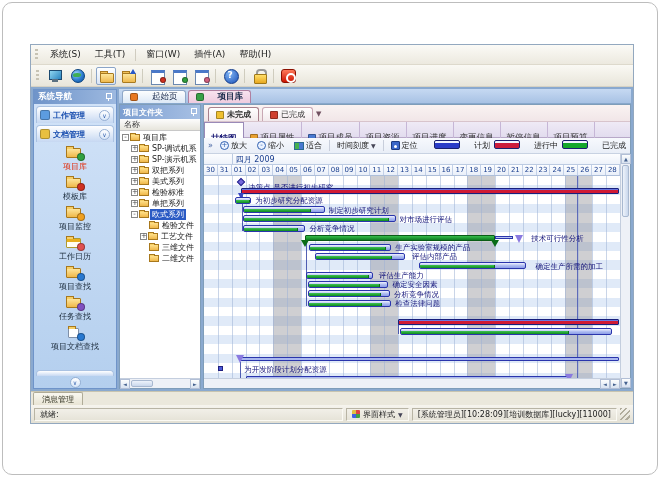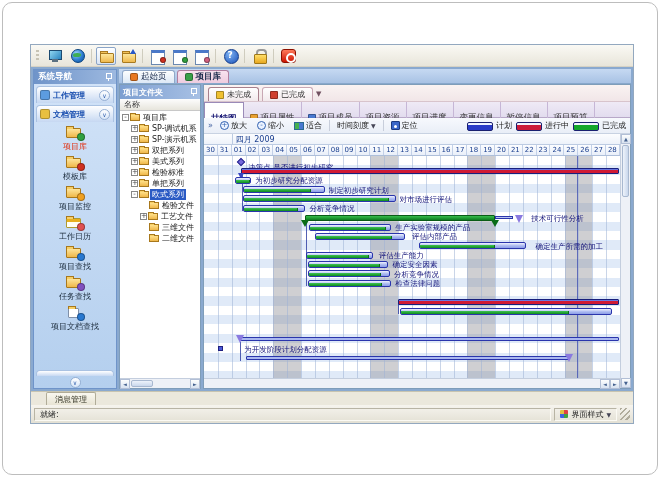--- a/index.html
+++ b/index.html
@@ -54,21 +54,21 @@
 .si .f::before{content:"";position:absolute;left:-1px;top:-3px;width:6px;height:2px;background:#f6cf66;border:1px solid #a8781c;border-bottom:none}
 .si .b{position:absolute;right:0;bottom:-1px;width:8px;height:8px;border-radius:50%;border:1px solid rgba(0,0,0,.3)}
 .si.cal .f{background:#fffef4;border-color:#b09a30}
 .si.cal .f::after{content:"";position:absolute;left:0;top:0;right:0;height:3px;background:#e8b020}
 .si.doc .f{background:#fff;border-color:#8090a8;width:11px;left:3px}
 .partialgroup{height:6px;margin:0 2px;border-radius:4px 4px 0 0;background:linear-gradient(#ffffff,#c6d8f2);border:1px solid #aac2e2;border-bottom:none}
 .chevstrip{height:12px;display:flex;align-items:center;justify-content:center}
 
 .rightcol{flex:1;display:flex;flex-direction:column;min-width:0}
 .doctabs{height:15px;display:flex;align-items:flex-end;gap:2px;padding:0 0 0 3px;background:linear-gradient(#c6d9f2,#a8c2e4);border-bottom:1px solid #88a8cc}
-.doctab{height:13px;display:flex;align-items:center;gap:3px;padding:0 7px;font-size:8.5px;color:#203050;border:1px solid #90a8c8;border-bottom:none;border-radius:3px 3px 0 0;background:linear-gradient(#fdfefe,#dce8f6)}
+.doctab{height:13px;display:flex;align-items:center;gap:14px;padding:0 7px;font-size:8.5px;color:#203050;border:1px solid #90a8c8;border-bottom:none;border-radius:3px 3px 0 0;background:linear-gradient(#fdfefe,#dce8f6)}
 .doctab.active{background:linear-gradient(#f8e3ef,#eeccdf);border-color:#b080a0;font-weight:bold}
 .dticon{width:8px;height:8px;border-radius:2px;border:1px solid rgba(0,0,0,.3)}
 .contentrow{flex:1;display:flex;gap:2px;min-height:0}
 
 .treepanel{width:82px;background:#fff;border:1px solid #7f9db9;display:flex;flex-direction:column;min-height:0}
 .thead{height:14px;background:linear-gradient(90deg,#7d9fd1,#a7c0e4);color:#fff;font-size:8px;font-weight:bold;display:flex;align-items:center;gap:2px;padding:0 3px}
 .thead .sp{flex:1}
 .tcolhead{height:12px;border-bottom:1px solid #c8c8c8;background:linear-gradient(#fdfdfd,#e7e5dc);font-size:8px;color:#333;display:flex;align-items:center;padding:0 4px}
 .treebody{flex:1;overflow:hidden;padding-top:1px}
 .trow{height:11px;display:flex;align-items:center;font-size:8px;color:#202020;white-space:nowrap}
@@ -78,36 +78,36 @@
 .tf{width:10px;height:7px;flex:none;background:linear-gradient(#ffe089,#f0b84a);border:1px solid #a8781c;margin:0 1px;position:relative}
 .tf::before{content:"";position:absolute;left:-1px;top:-2px;width:4px;height:1px;background:#f6cf66;border:1px solid #a8781c;border-bottom:none}
 .hsb{height:10px;display:flex;align-items:stretch;background:#eef1f7;border-top:1px solid #c4cede}
 .sbtn{width:10px;height:10px;flex:none;background:linear-gradient(#fdfefe,#d8e2f0);border:1px solid #b2bfd6;font-size:5px;color:#44618f;text-align:center;line-height:8px}
 .hthumb{width:22px;margin:1px;background:linear-gradient(#eef3fb,#c9d7ec);border:1px solid #a8b8d0;border-radius:2px}
 .hsp{flex:1}
 
 .ganttpanel{flex:1;background:#fff;border:1px solid #7f9db9;display:flex;flex-direction:column;min-width:0;min-height:0}
 .statustabs{height:17px;display:flex;align-items:flex-end;gap:3px;padding:0 4px;background:linear-gradient(#faf3f2,#f1e6e8);border-bottom:1px solid #d8c4cc}
 .stab{height:14px;display:flex;align-items:center;gap:3px;padding:0 7px;font-size:8px;color:#303030;border:1px solid #c8a8b4;border-bottom:none;border-radius:3px 3px 0 0;background:linear-gradient(#fff,#f2e9ec);margin-bottom:0}
-.stab.active{border-color:#a8808c;font-weight:normal}
+.stab.active{border-color:#a8808c;font-weight:bold}
 .sticon{width:8px;height:8px;border-radius:1px;border:1px solid rgba(0,0,0,.3)}
 .stmore{font-size:7px;color:#705060;margin-bottom:3px}
 .tabstrip{height:16px;display:flex;align-items:stretch;background:linear-gradient(#efeaf6,#e2dcee);border-bottom:1px solid #b8a8c8;font-size:8.5px}
 .gtab{display:flex;align-items:center;gap:3px;padding:16px 6px;color:#333;border-right:1px solid #c6b6d6}
 .gtab.active{background:#fff;border:1px solid #9a8ab8;border-bottom:1px solid #fff;color:#101070;font-weight:bold}
 .gti{width:8px;height:8px;border-radius:1px;border:1px solid rgba(0,0,0,.3)}
 .gtoolbar{height:16px;display:flex;align-items:center;gap:4px;padding:0 4px;background:linear-gradient(#f7f9fd,#e9eef7);border-bottom:1px solid #c8d2e2;font-size:8px;color:#222}
 .gbtn{display:flex;align-items:center;gap:2px;padding:1px 3px;border-radius:2px}
 .gsep{width:1px;height:11px;background:#c8cedb}
 .zic{width:9px;height:9px;border:1px solid #3060b0;border-radius:50%;font-size:7px;line-height:7px;text-align:center;color:#3060b0;background:#eaf2ff}
 .fitic{width:10px;height:8px;background:linear-gradient(90deg,#46b050 50%,#4878d0 50%);border:1px solid #2a6a90}
 .locic{width:9px;height:9px;background:#3a66c8;border:1px solid #1c3a80;border-radius:1px}
 .locic::after{content:"";display:block;width:3px;height:3px;margin:3px auto;background:#fff;border-radius:50%}
 .lgx{flex:1}
-.lgitem{display:flex;align-items:flex-end;gap:3px}
+.lgitem{display:flex;align-items:flex-start;gap:14px}
 .lgsw{width:26px;height:9px;border:1px solid #1a2070;border-radius:2px}
 
 .gwrap{flex:1;display:flex;min-height:0}
 .gmain{flex:1;display:flex;flex-direction:column;min-width:0}
 .monthrow{height:11px;border-bottom:1px solid #bccbe2;background:linear-gradient(#fcfdff,#edf2fa);position:relative;font-size:8px;color:#1b3f8f}
 .monthlabel{position:absolute;top:0;line-height:11px;white-space:nowrap;padding-left:3px;border-left:1px solid #bccbe2}
 .dayrow{height:11px;display:flex;border-bottom:1px solid #aebfda}
 .daycell{flex:1;border-right:1px solid #c2d0e8;font-size:7px;color:#1b3f8f;text-align:center;line-height:10px;background:linear-gradient(#fcfdff,#e9eff9);overflow:hidden}
 .canvas{flex:1;position:relative;overflow:hidden;background:repeating-linear-gradient(180deg,#ffffff 0px,#ffffff 9.36px,#e0eaf8 9.36px,#e0eaf8 18.72px)}
 .wk{position:absolute;top:0;bottom:0;background:rgba(128,130,138,.38)}
@@ -124,36 +124,47 @@
 .tri{position:absolute;width:0;height:0;border-left:4px solid transparent;border-right:4px solid transparent;border-top:8px solid #5a54cc}
 .tri-g{border-left-width:4px;border-right-width:4px;border-top:7px solid #0a6c18}
 .tri-v{border-top-color:#8a7ae0}
 .tri-b{border-left-width:3px;border-right-width:3px;border-top:6px solid #3a44c0}
 .diamond{position:absolute;width:6px;height:6px;transform:rotate(45deg);background:#7468dc;border:1px solid #28288c}
 .msq{position:absolute;width:5px;height:5px;background:#4a5ad8;border:1px solid #202080}
 .vsb{width:10px;display:flex;flex-direction:column;background:#eef1f7;border-left:1px solid #c4cede}
 .vthumb{height:52px;margin:1px;background:linear-gradient(90deg,#eef3fb,#c9d7ec);border:1px solid #a8b8d0;border-radius:2px}
 .vsp{flex:1}
 
-.msgstrip{height:14px;background:#ebe8dc;border-top:1px solid #c8c4b0;display:flex;align-items:flex-end;padding-left:15px}
+.msgstrip{height:14px;background:#ebe8dc;border-top:1px solid #c8c4b0;display:flex;align-items:flex-end;padding-left:2px}
 .msgtab{height:13px;display:flex;align-items:center;padding:0 8px;font-size:8px;color:#303020;border:1px solid #b0ac98;border-bottom:none;border-radius:2px 2px 0 0;background:linear-gradient(#faf8f0,#e8e4d4)}
 .statusbar{height:18px;display:flex;align-items:center;gap:3px;padding:2px 3px;background:linear-gradient(#f6f4ee,#e3e0d4);font-size:8px;color:#202020}
 .sseg{border:1px solid;border-color:#b8b4a4 #fbfaf4 #fbfaf4 #b8b4a4;padding:1px 5px;height:13px;display:flex;align-items:center;gap:3px;white-space:nowrap;overflow:hidden}
 .seg-company{width:128px}
 .seg-ready{flex:1}
 .styleic{width:8px;height:8px;border-radius:1px;background:conic-gradient(#e04040 0 25%,#40a040 0 50%,#4060e0 0 75%,#e0c040 0)}
 .gripc{width:10px;height:12px;background:repeating-linear-gradient(135deg,#b0ac9c 0 1.5px,transparent 1.5px 4px)}
 .caret{font-size:6px;color:#445}
 </style>
 </head>
 <body>
 
 <div class="stage">
   <div class="frame"></div>
   <div class="app">
+    <div class="menubar">
+      <div class="grip"></div>
+      <div id="menu-items" style="display:flex;align-items:center">
+          <div class="mitem">系统(S)</div>
+          <div class="mitem">工具(T)</div>
+          <div class="msep"></div>
+          <div class="mitem">窗口(W)</div>
+          <div class="mitem">插件(A)</div>
+          <div class="mitem">帮助(H)</div>
+        </div>
+    </div>
     <div class="toolbar">
       <div class="grip"></div>
       <div id="toolbar-icons" style="display:flex;align-items:center;gap:2px">
           <div class="tbtn">
             <div class="ic i-monitor"></div>
           </div>
           <div class="tbtn">
             <div class="ic i-globe"></div>
           </div>
           <div class="tsep"></div>
@@ -601,16 +612,17 @@
     <div class="msgstrip">
       <div class="msgtab">消息管理</div>
     </div>
     <div class="statusbar">
       <div class="sseg seg-ready">就绪:</div>
       <div class="sseg">
         <span class="styleic"></span>
         <span>界面样式</span>
         <span class="caret">▼</span>
       </div>
+      <div class="sseg">[系统管理员][10:28:09][培训数据库][lucky][11000]</div>
       <div class="gripc"></div>
     </div>
   </div>
 </div>
 
 </body></html>

